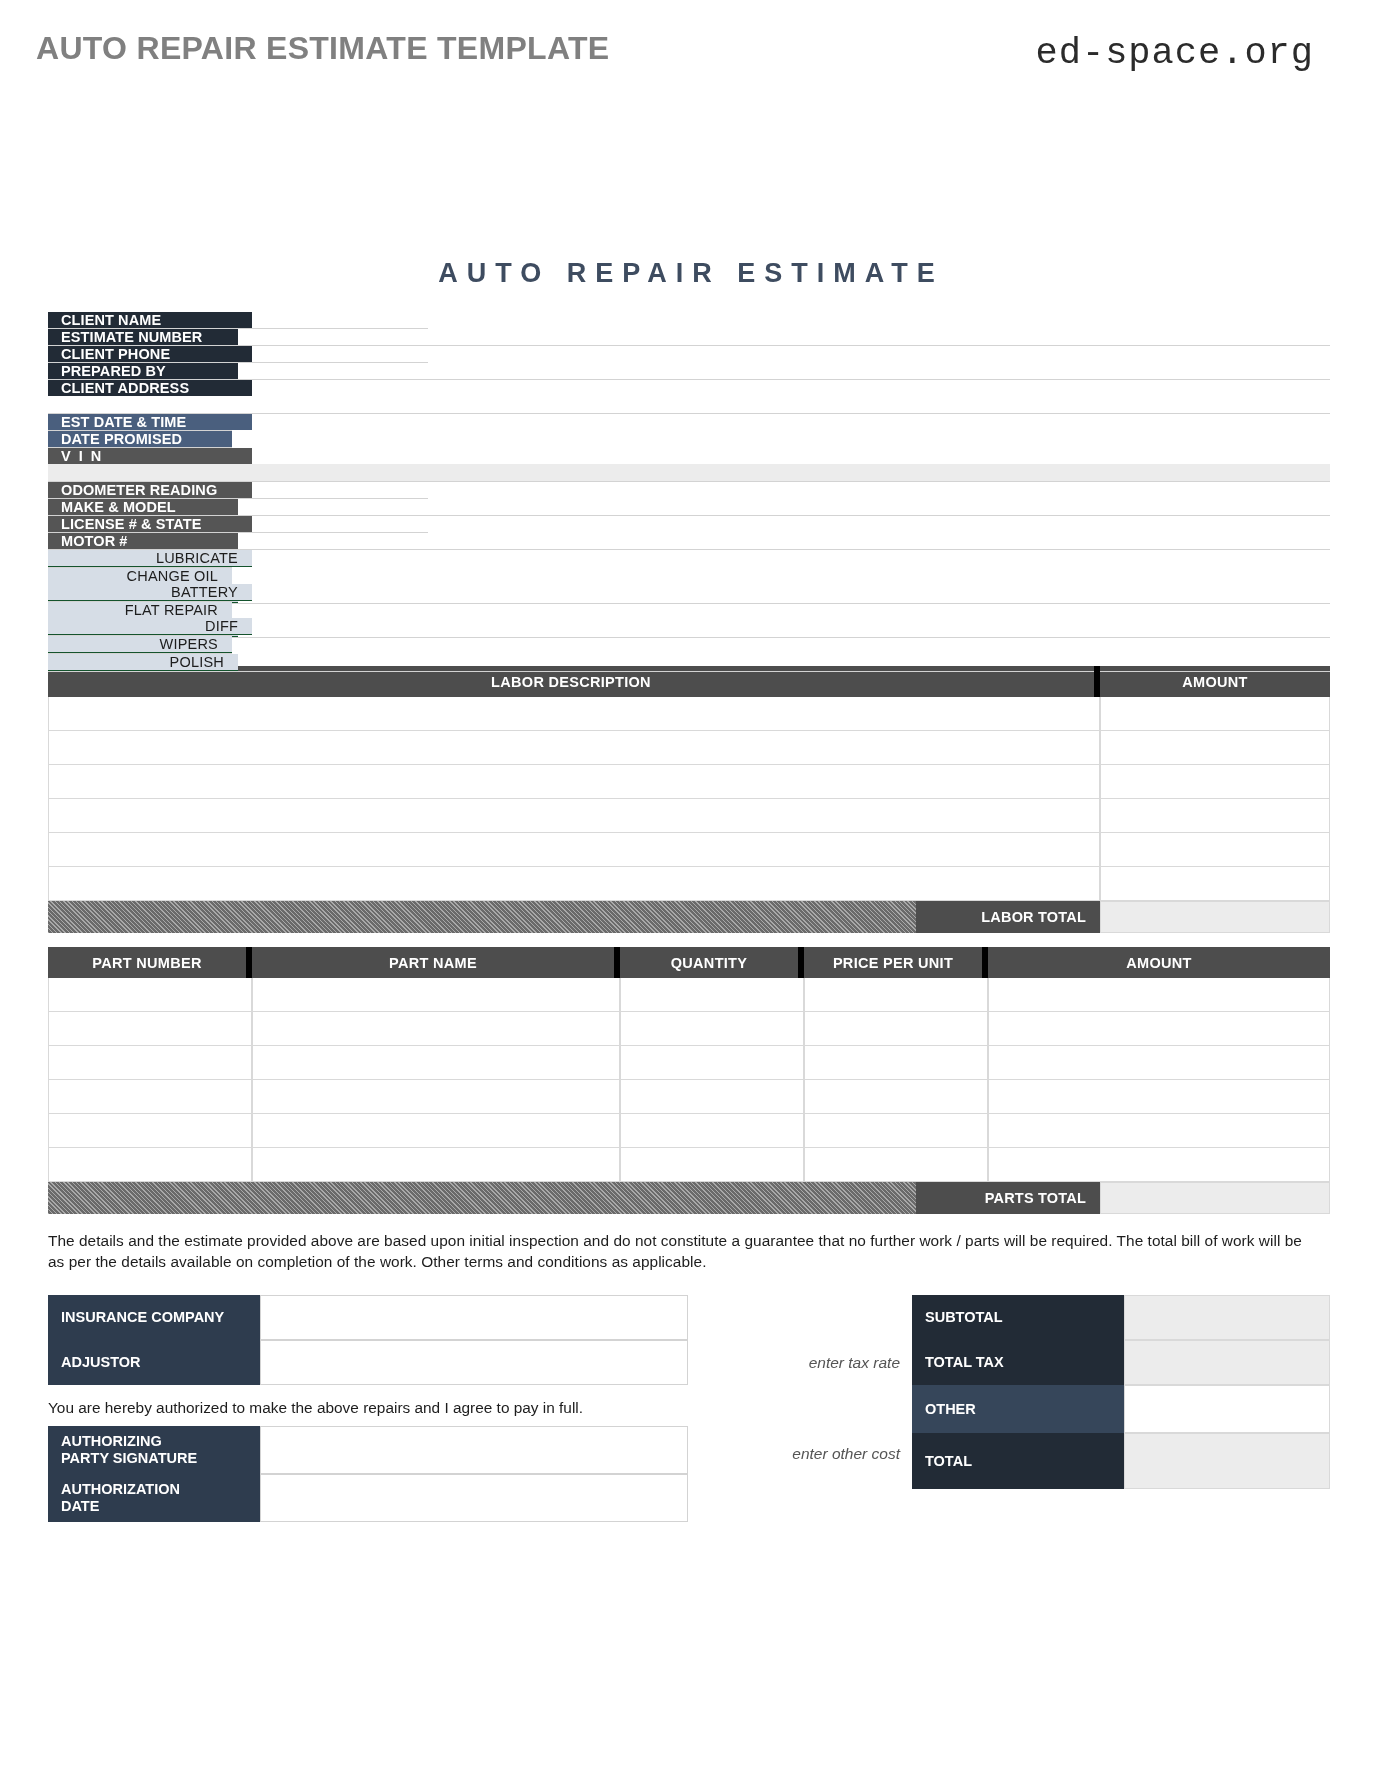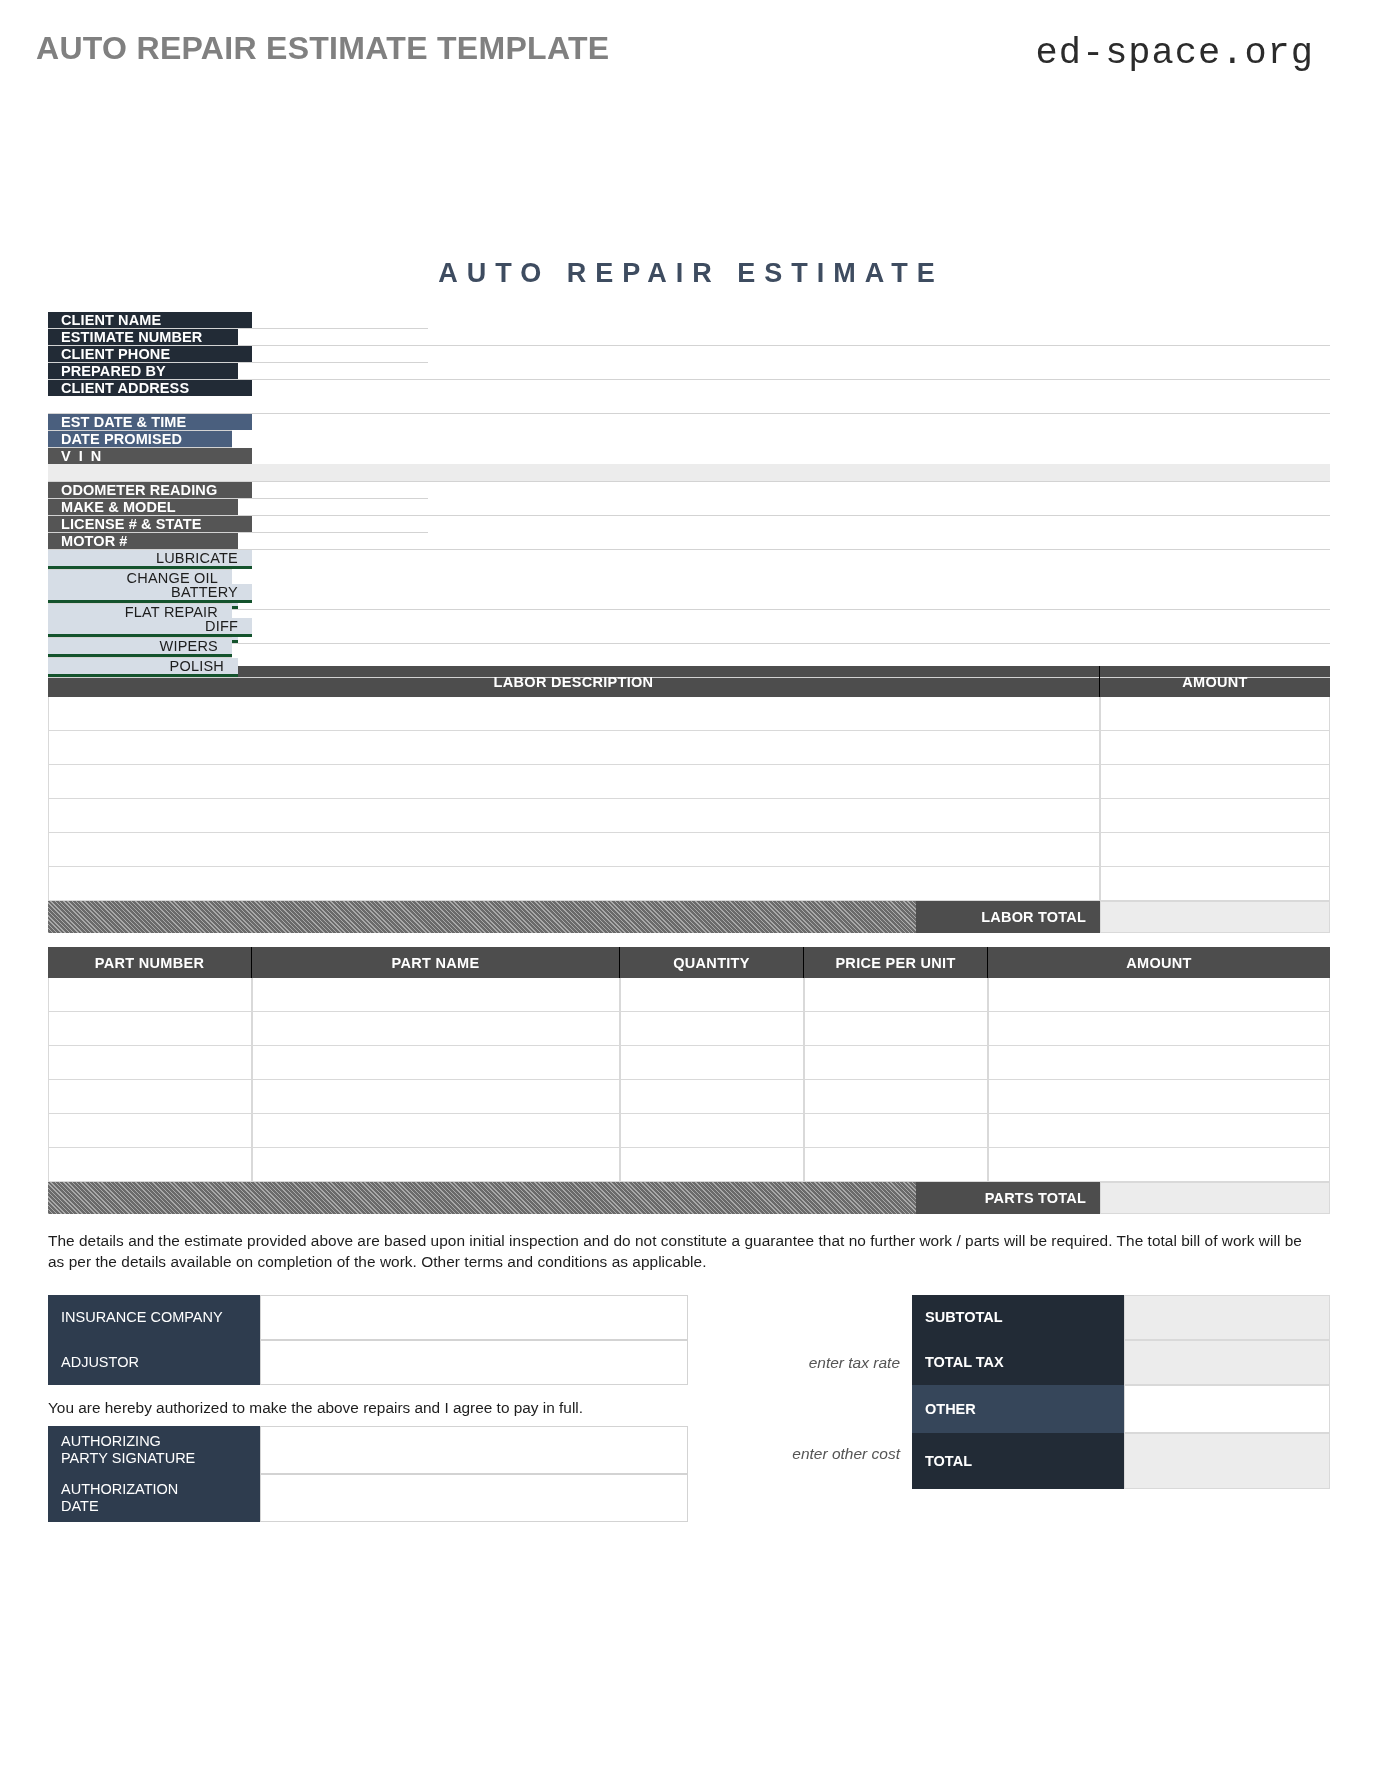--- a/index.html
+++ b/index.html
@@ -79,21 +79,21 @@
 
   
   .svc-lbl {
     background: #d6dde6;
     color: #1d1d1d;
     font-size: 14.5px;
     display: flex;
     align-items: center;
     justify-content: flex-end;
     padding-right: 14px;
-    border-bottom: 3px solid #14532d;
+    border-bottom: 1px solid #14532d;
     letter-spacing: 0.2px;
   }
   .svc-box {
     background: #ffffff;
     border-bottom: 1px solid #d3d3d3;
     border-right: 1px solid #d3d3d3;
   }
 
   
   .tbl { width: 100%; margin-top: 14px; }
@@ -103,21 +103,21 @@
     height: 31px;
   }
   .th {
     color: #ffffff;
     font-size: 14.5px;
     font-weight: bold;
     display: flex;
     align-items: center;
     justify-content: center;
     letter-spacing: 0.3px;
-    border-right: 1px solid #000000;
+    border-right: 6px solid #000000;
   }
   .th:last-child { border-right: none; text-align: center; }
   .trow { display: flex; height: 34px; }
   .td {
     background: #ffffff;
     border-bottom: 1px solid #d9d9d9;
     border-right: 1px solid #d9d9d9;
     border-left: 1px solid #d9d9d9;
   }
   .td.first { border-left: 1px solid #d9d9d9; }
@@ -159,21 +159,21 @@
   .bottom { margin-top: 22px; display: flex; width: 100%; }
   .bottom-left { width: 640px; }
   .bottom-mid { flex: 1; position: relative; }
   .bottom-right { width: 418px; }
 
   .brow { display: flex; }
   .b-lbl {
     width: 212px;
     color: #fff;
     font-size: 14.5px;
-    font-weight: normal;
+    font-weight: bold;
     display: flex;
     align-items: center;
     padding-left: 13px;
     line-height: 1.15;
   }
   .b-lbl.two-line { flex-direction: column; align-items: flex-start; justify-content: center; }
   .b-fld {
     flex: 1;
     background: #ffffff;
     border: 1px solid #d3d3d3;

